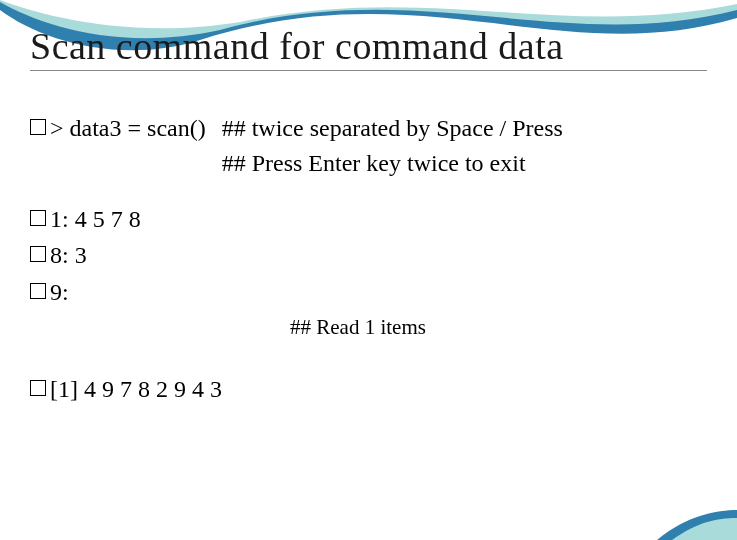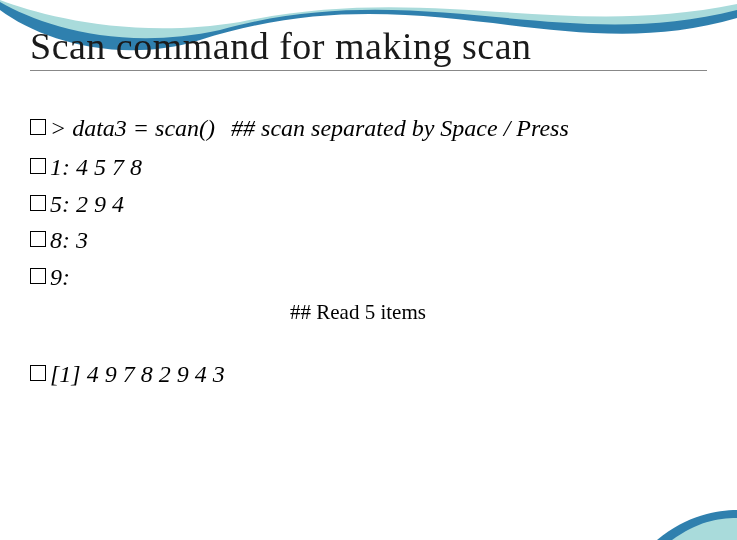--- a/index.html
+++ b/index.html
@@ -44,39 +44,38 @@
     letter-spacing: 0.5px;
   }
   .body {
     margin-top: 40px;
     font-size: 24px;
     line-height: 1.45;
   }
   .row {
     display: flex;
     align-items: flex-start;
-    font-style: italic;
   }
   .bullet {
     display: inline-block;
     width: 14px;
     height: 14px;
     border: 1.6px solid #000;
     margin-right: 4px;
     margin-top: 8px;
     flex-shrink: 0;
   }
   .code-left {
     white-space: pre;
   }
   .comment-block {
     margin-left: 16px;
   }
   .indent-lines {
-    margin-top: 4px;
+    margin-top: 21px;
   }
   .indent-lines .row {
     margin-bottom: 2px;
   }
   .read-note {
     font-size: 21px;
     margin-left: 260px;
     margin-top: 2px;
   }
   .output-block {
@@ -91,50 +90,47 @@
   <path d="M0,0 L737,0 L737,10 C560,55 420,-25 220,30 C120,52 40,25 0,2 Z" fill="#b7e4e0" opacity="0.9"></path>
   <path d="M0,0 L737,0 L737,4 C560,40 430,-18 240,22 C130,40 40,15 0,0 Z" fill="#ffffff"></path>
 </svg>
 
 <svg class="bottom-tick" viewBox="0 0 80 30" preserveAspectRatio="none">
   <path d="M0,30 C30,5 60,0 80,0 L80,30 Z" fill="#0a6aa0" opacity="0.85"></path>
   <path d="M15,30 C40,12 60,8 80,8 L80,30 Z" fill="#b7e4e0" opacity="0.9"></path>
 </svg>
 
 <div class="content">
-  <h1 class="title">Scan command for making scan</h1>
+  <h1 class="title">Scan command for command data</h1>
 
   <div class="body">
 
     <div class="row">
       <span class="bullet"></span>
       <span class="code-left">&gt; data3 = scan()</span>
       <div class="comment-block">
-        <div>## scan separated by Space / Press</div>
+        <div>## twice separated by Space / Press</div>
+        <div>## Press Enter key twice to exit</div>
       </div>
     </div>
 
     <div class="indent-lines">
       <div class="row">
         <span class="bullet"></span>
         <span>1: 4 5 7 8</span>
       </div>
       <div class="row">
         <span class="bullet"></span>
-        <span>5: 2 9 4</span>
-      </div>
-      <div class="row">
-        <span class="bullet"></span>
         <span>8: 3</span>
       </div>
       <div class="row">
         <span class="bullet"></span>
         <span>9:</span>
       </div>
-      <div class="read-note">## Read 5 items</div>
+      <div class="read-note">## Read 1 items</div>
     </div>
 
     <div class="output-block">
       <div class="row">
         <span class="bullet"></span>
         <span>[1] 4 9 7 8 2 9 4 3</span>
       </div>
     </div>
 
   </div>

